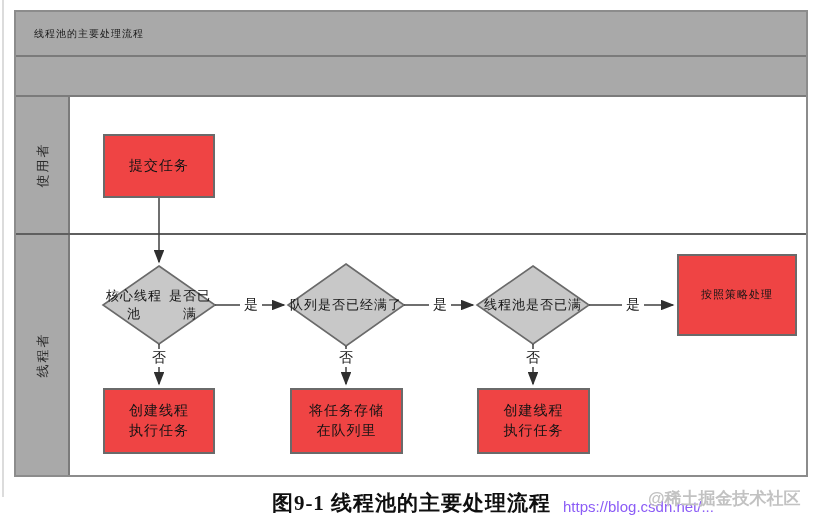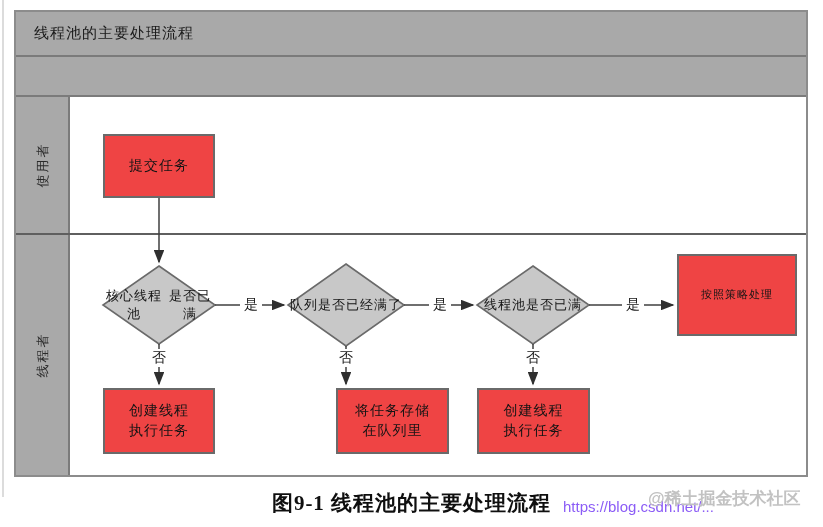--- a/index.html
+++ b/index.html
@@ -8,21 +8,21 @@
     font-family:"Liberation Serif", serif;color:#1c1c1c;overflow:hidden;
   }
   
   .frame{
     position:absolute;left:14px;top:10px;width:794px;height:467px;
     border:2px solid #8c8c8c;box-sizing:border-box;background:#ffffff;
     display:flex;flex-direction:column;
   }
   .title-row{
     height:43px;flex:0 0 43px;background:#a9a9a9;border-bottom:2px solid #7b7b7b;
-    display:flex;align-items:center;padding-left:18px;font-size:15px;color:#1a1a1a;
+    display:flex;align-items:center;padding-left:18px;font-size:10px;color:#1a1a1a;
     letter-spacing:1px;
   }
   .empty-row{
     height:38px;flex:0 0 38px;background:#a9a9a9;border-bottom:2px solid #7b7b7b;
   }
   .lane{display:flex;flex:1 1 auto;min-height:0;}
   .lane-top{flex:0 0 136px;border-bottom:2px solid #5f5f5f;}
   .lane-label{
     flex:0 0 52px;background:#a9a9a9;border-right:2px solid #7b7b7b;
     display:flex;align-items:center;justify-content:center;
@@ -116,21 +116,21 @@
 
 <div class="node" style="left:677px;top:254px;width:120px;height:82px;font-size:11px;">
   <span>按照策略处理</span>
 </div>
 
 <div class="node" style="left:103px;top:388px;width:112px;height:66px;">
   <span>创建线程</span>
   <span>执行任务</span>
 </div>
 
-<div class="node" style="left:290px;top:388px;width:113px;height:66px;margin-left:46px;">
+<div class="node" style="left:290px;top:388px;width:113px;height:66px;">
   <span>将任务存储</span>
   <span>在队列里</span>
 </div>
 
 <div class="node" style="left:477px;top:388px;width:113px;height:66px;">
   <span>创建线程</span>
   <span>执行任务</span>
 </div>
 
 <div class="diamond-text" style="left:103px;top:266px;width:112px;height:78px;">

